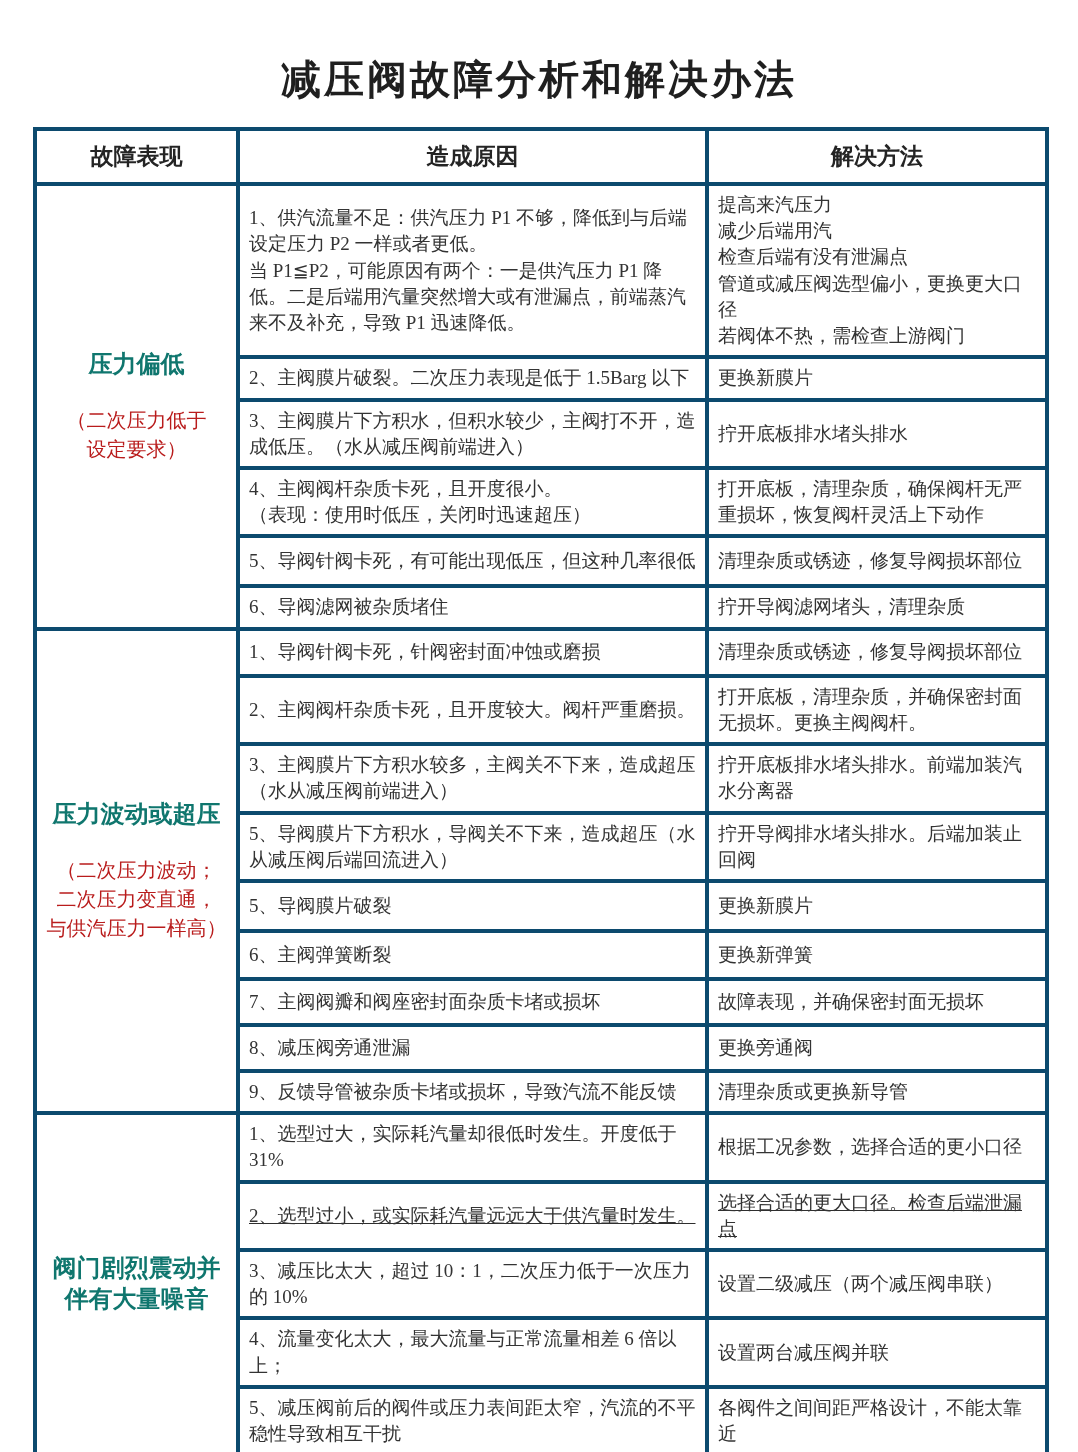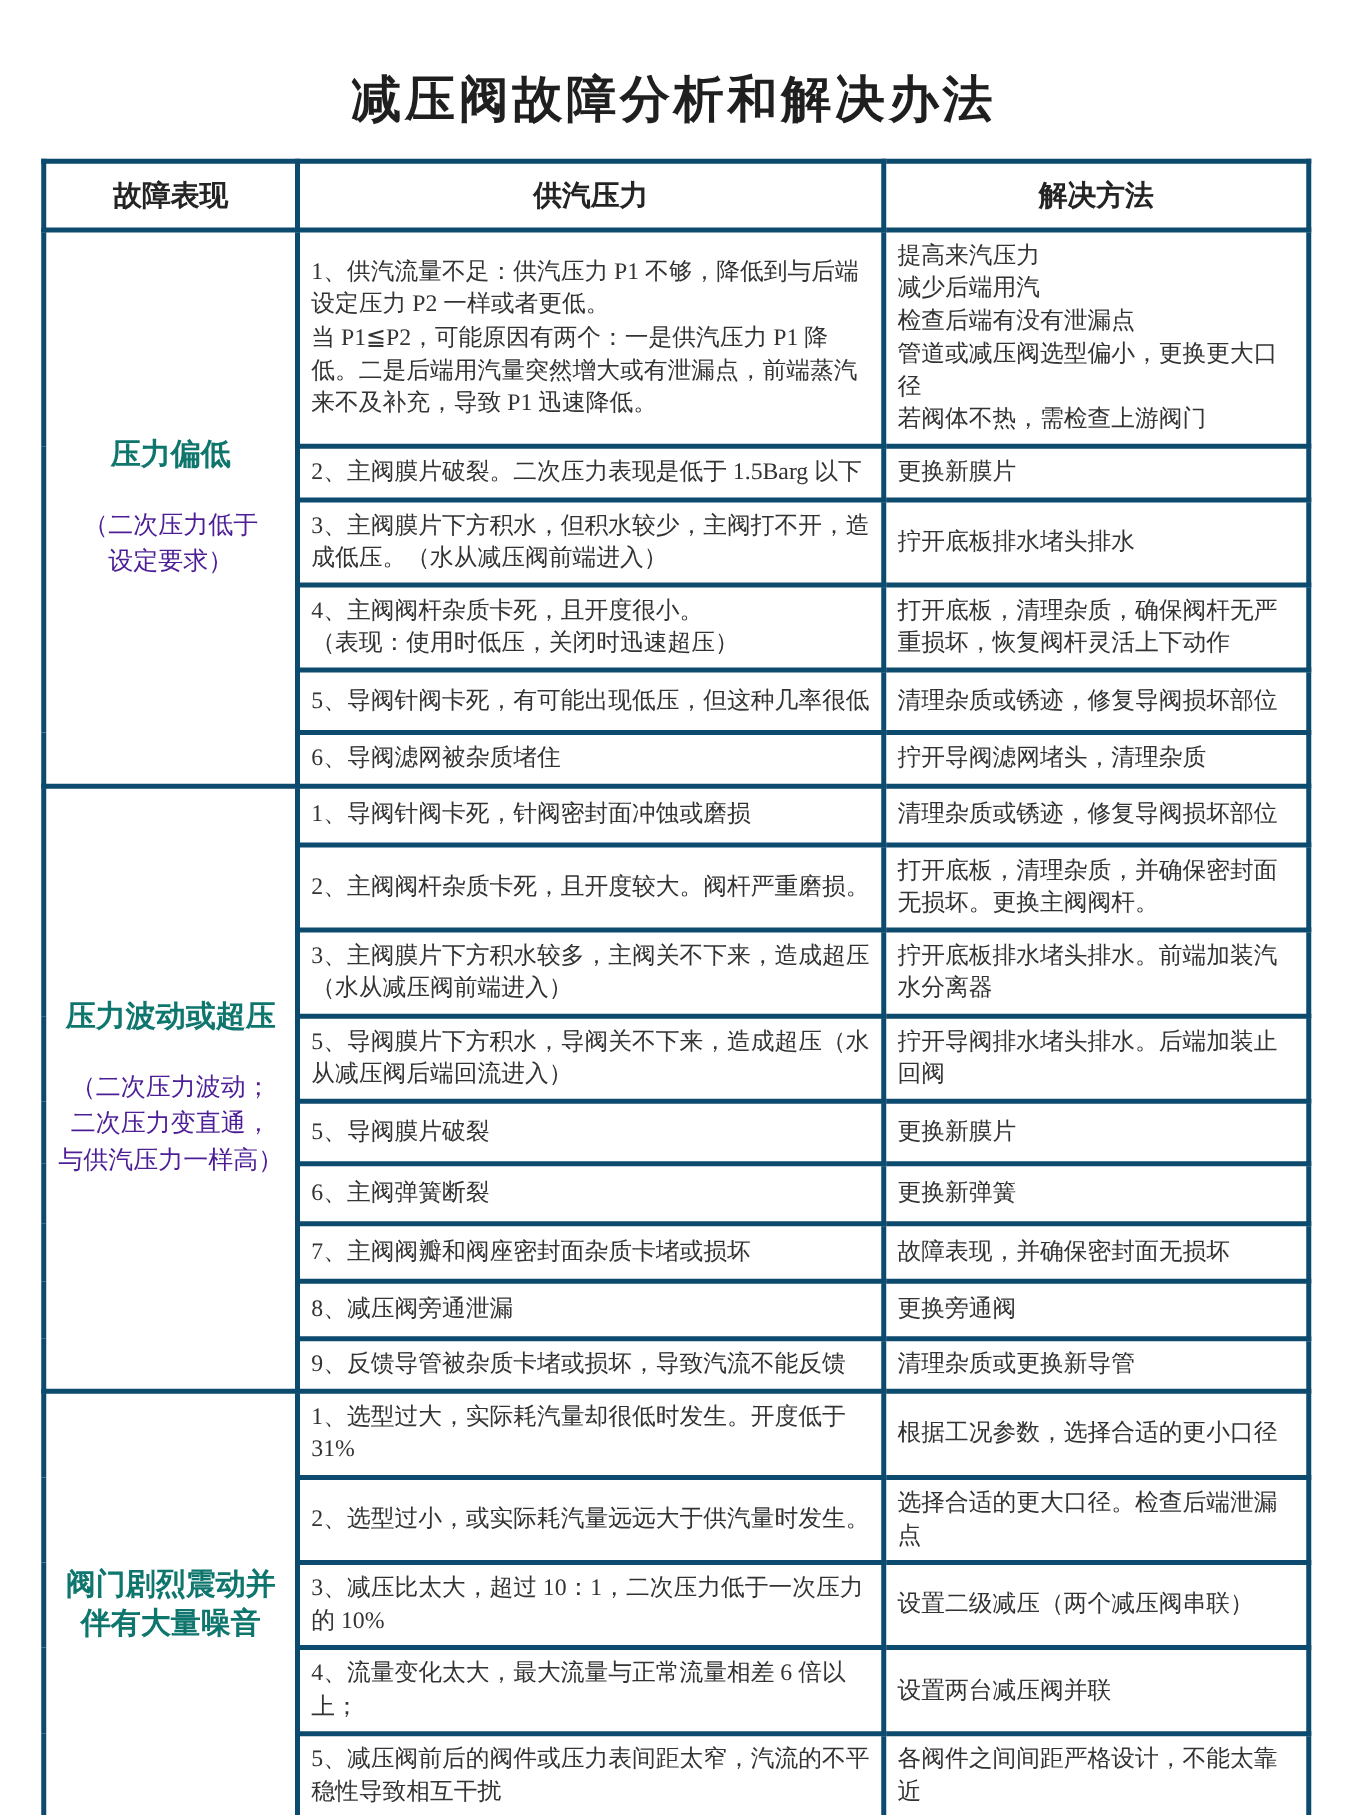--- a/index.html
+++ b/index.html
@@ -57,39 +57,39 @@
     font-weight: bold;
     line-height: 1.3;
     white-space: pre-line;
     color: #0f766e;
   }
   .symptom-note {
     font-size: 20px;
     line-height: 1.45;
     margin-top: 26px;
     white-space: pre-line;
-    color: #4c1d95;
+    color: #b91c1c;
   }
   .symptom-note:empty { display: none; }
 </style>
 </head>
 <body>
 
 <div class="page-title">减压阀故障分析和解决办法</div>
 
 <table class="fault-table">
   <colgroup>
       <col class="c1">
       <col class="c2">
       <col class="c3">
     </colgroup>
   <thead>
     <tr>
       <th>故障表现</th>
-      <th>供汽压力</th>
+      <th>造成原因</th>
       <th>解决方法</th>
     </tr>
   </thead>
   <tbody>
 
     <tr style="height:144px;">
       <td class="symptom-cell" rowspan="6">
         <div class="symptom-title">压力偏低</div>
         <div class="symptom-note">（二次压力低于
 设定要求）</div>
@@ -169,21 +169,21 @@
 
     <tr style="height:47px;">
       <td class="symptom-cell" rowspan="5">
         <div class="symptom-title">阀门剧烈震动并
 伴有大量噪音</div>
 
       </td>
       <td class="cause-cell">1、选型过大，实际耗汽量却很低时发生。开度低于 31%</td>
       <td class="solution-cell">根据工况参数，选择合适的更小口径</td>
     </tr>
-    <tr style="height:48px;">
+    <tr style="height:48px;text-decoration:underline;">
       <td class="cause-cell">2、选型过小，或实际耗汽量远远大于供汽量时发生。</td>
       <td class="solution-cell">选择合适的更大口径。检查后端泄漏点</td>
     </tr>
     <tr style="height:58px;">
       <td class="cause-cell">3、减压比太大，超过 10：1，二次压力低于一次压力的 10%</td>
       <td class="solution-cell">设置二级减压（两个减压阀串联）</td>
     </tr>
     <tr style="height:47px;">
       <td class="cause-cell">4、流量变化太大，最大流量与正常流量相差 6 倍以上；</td>
       <td class="solution-cell">设置两台减压阀并联</td>

